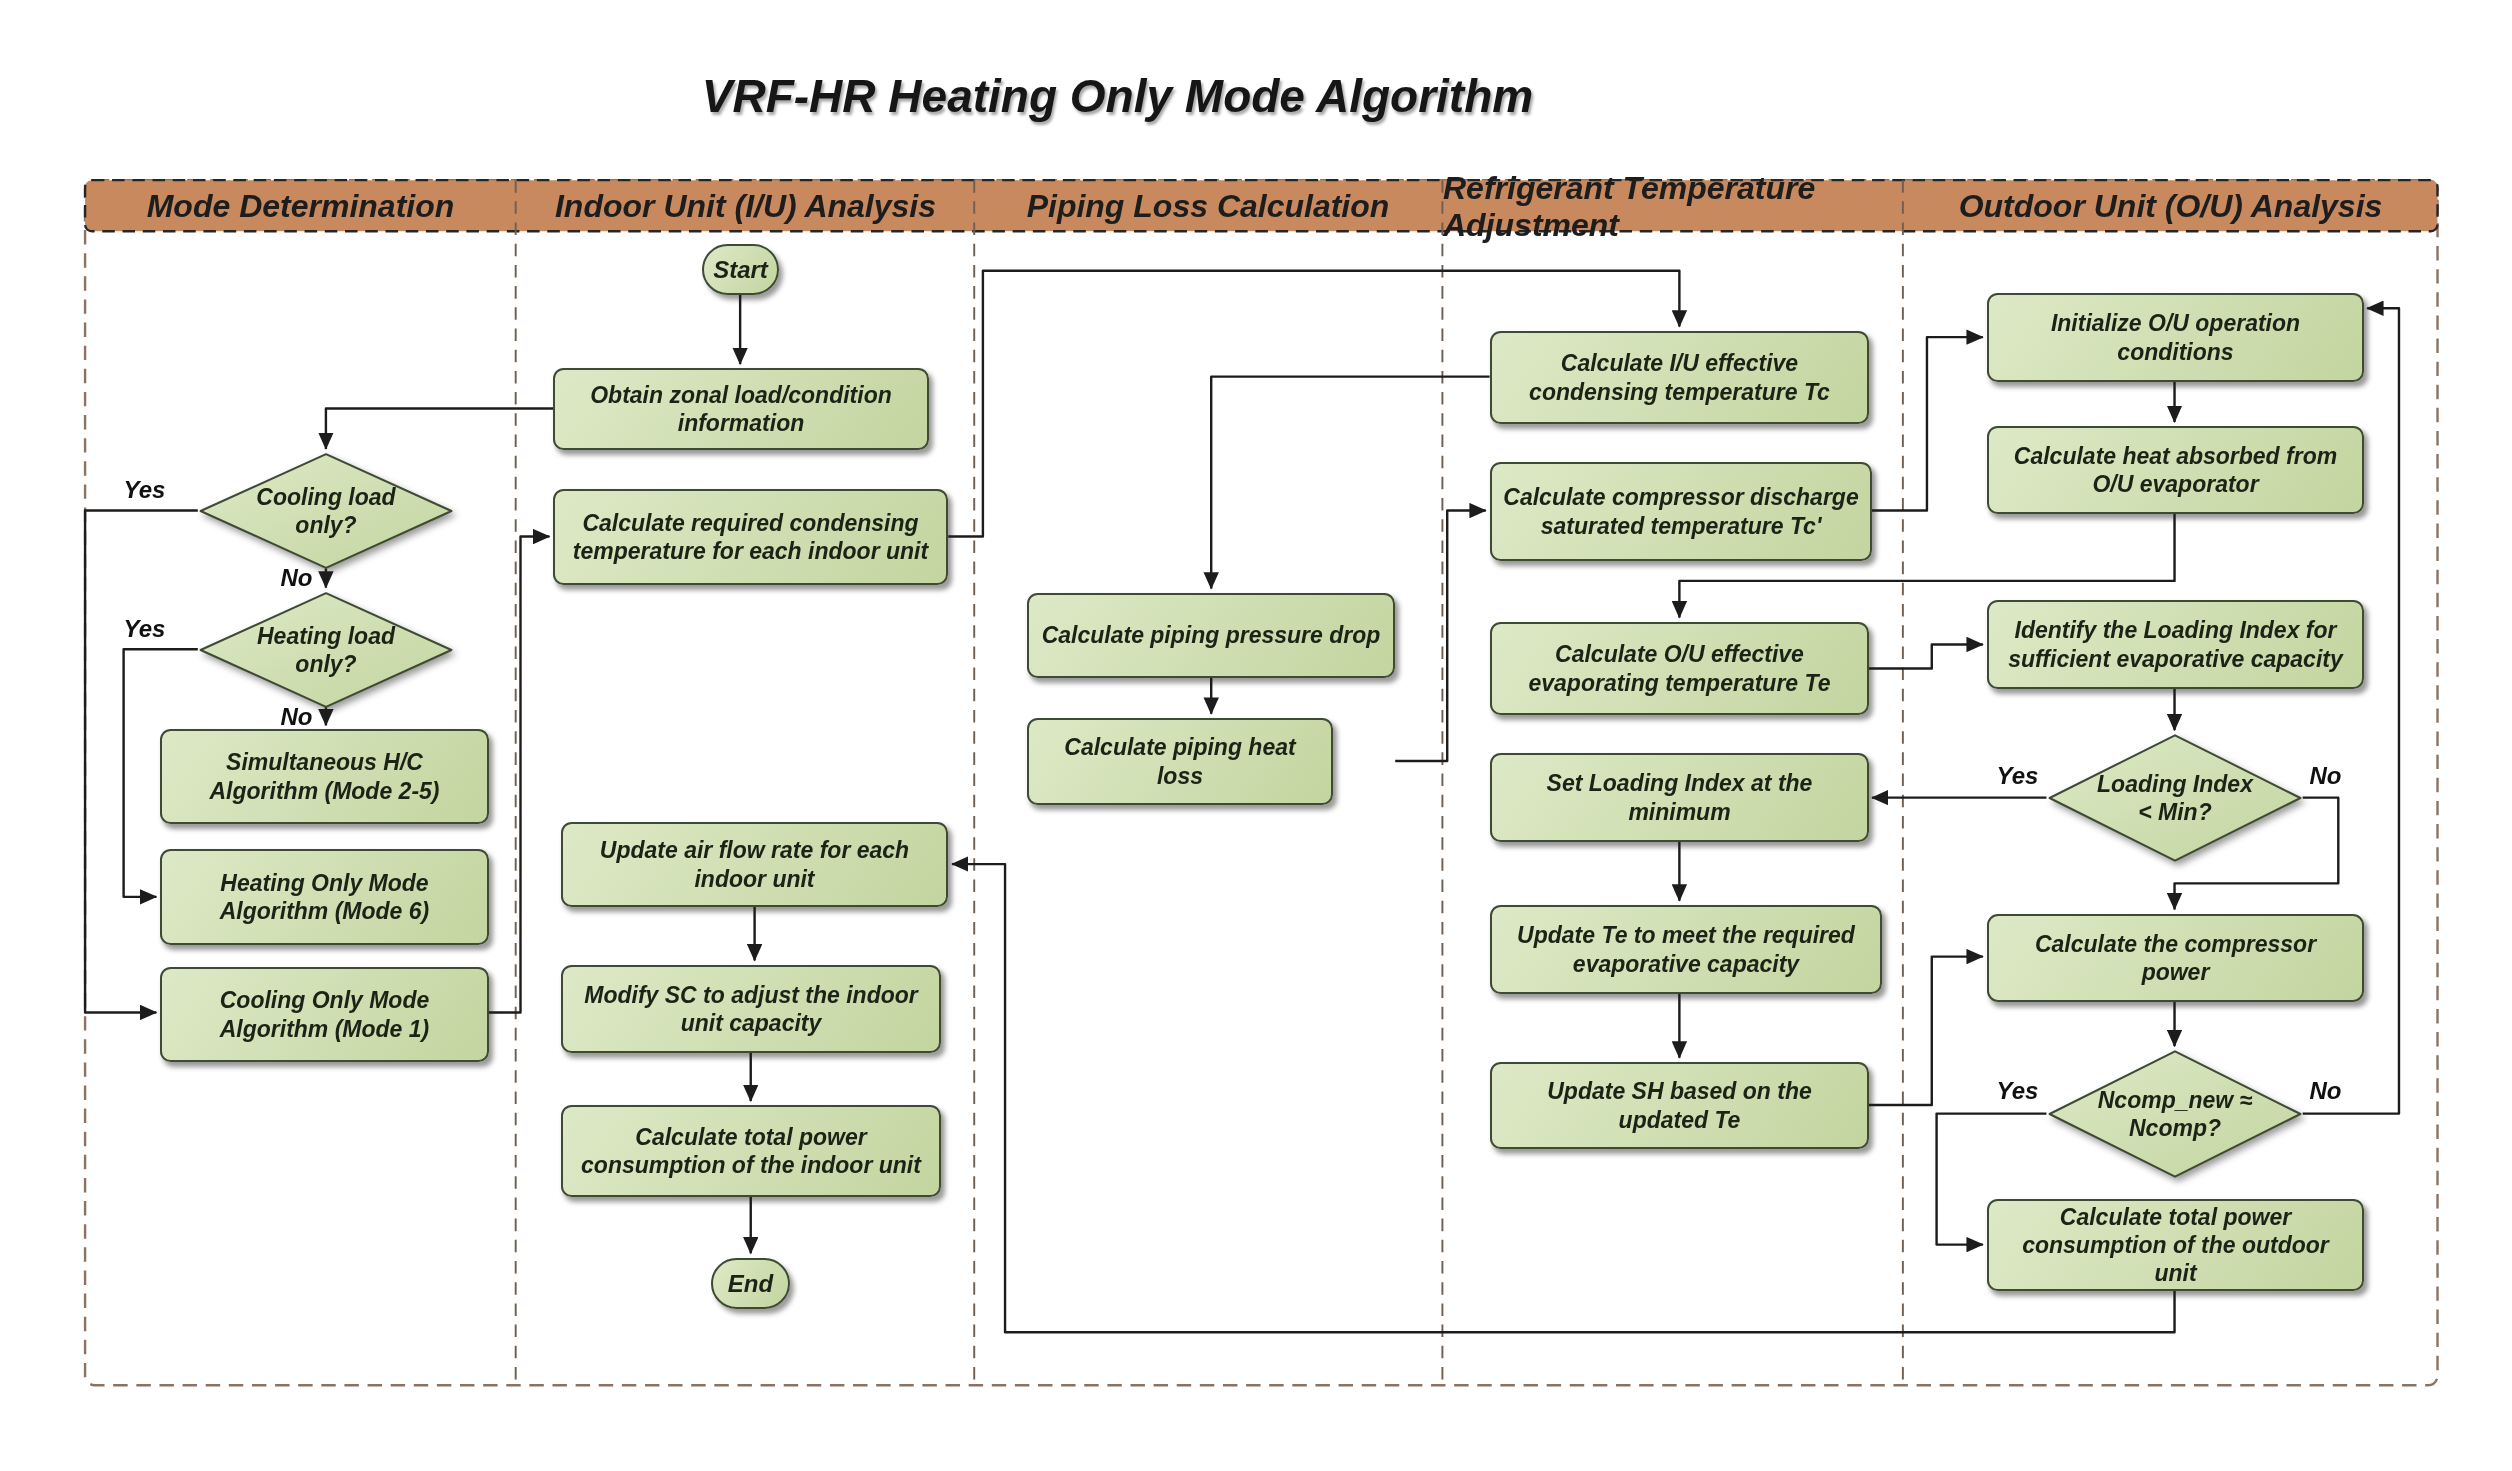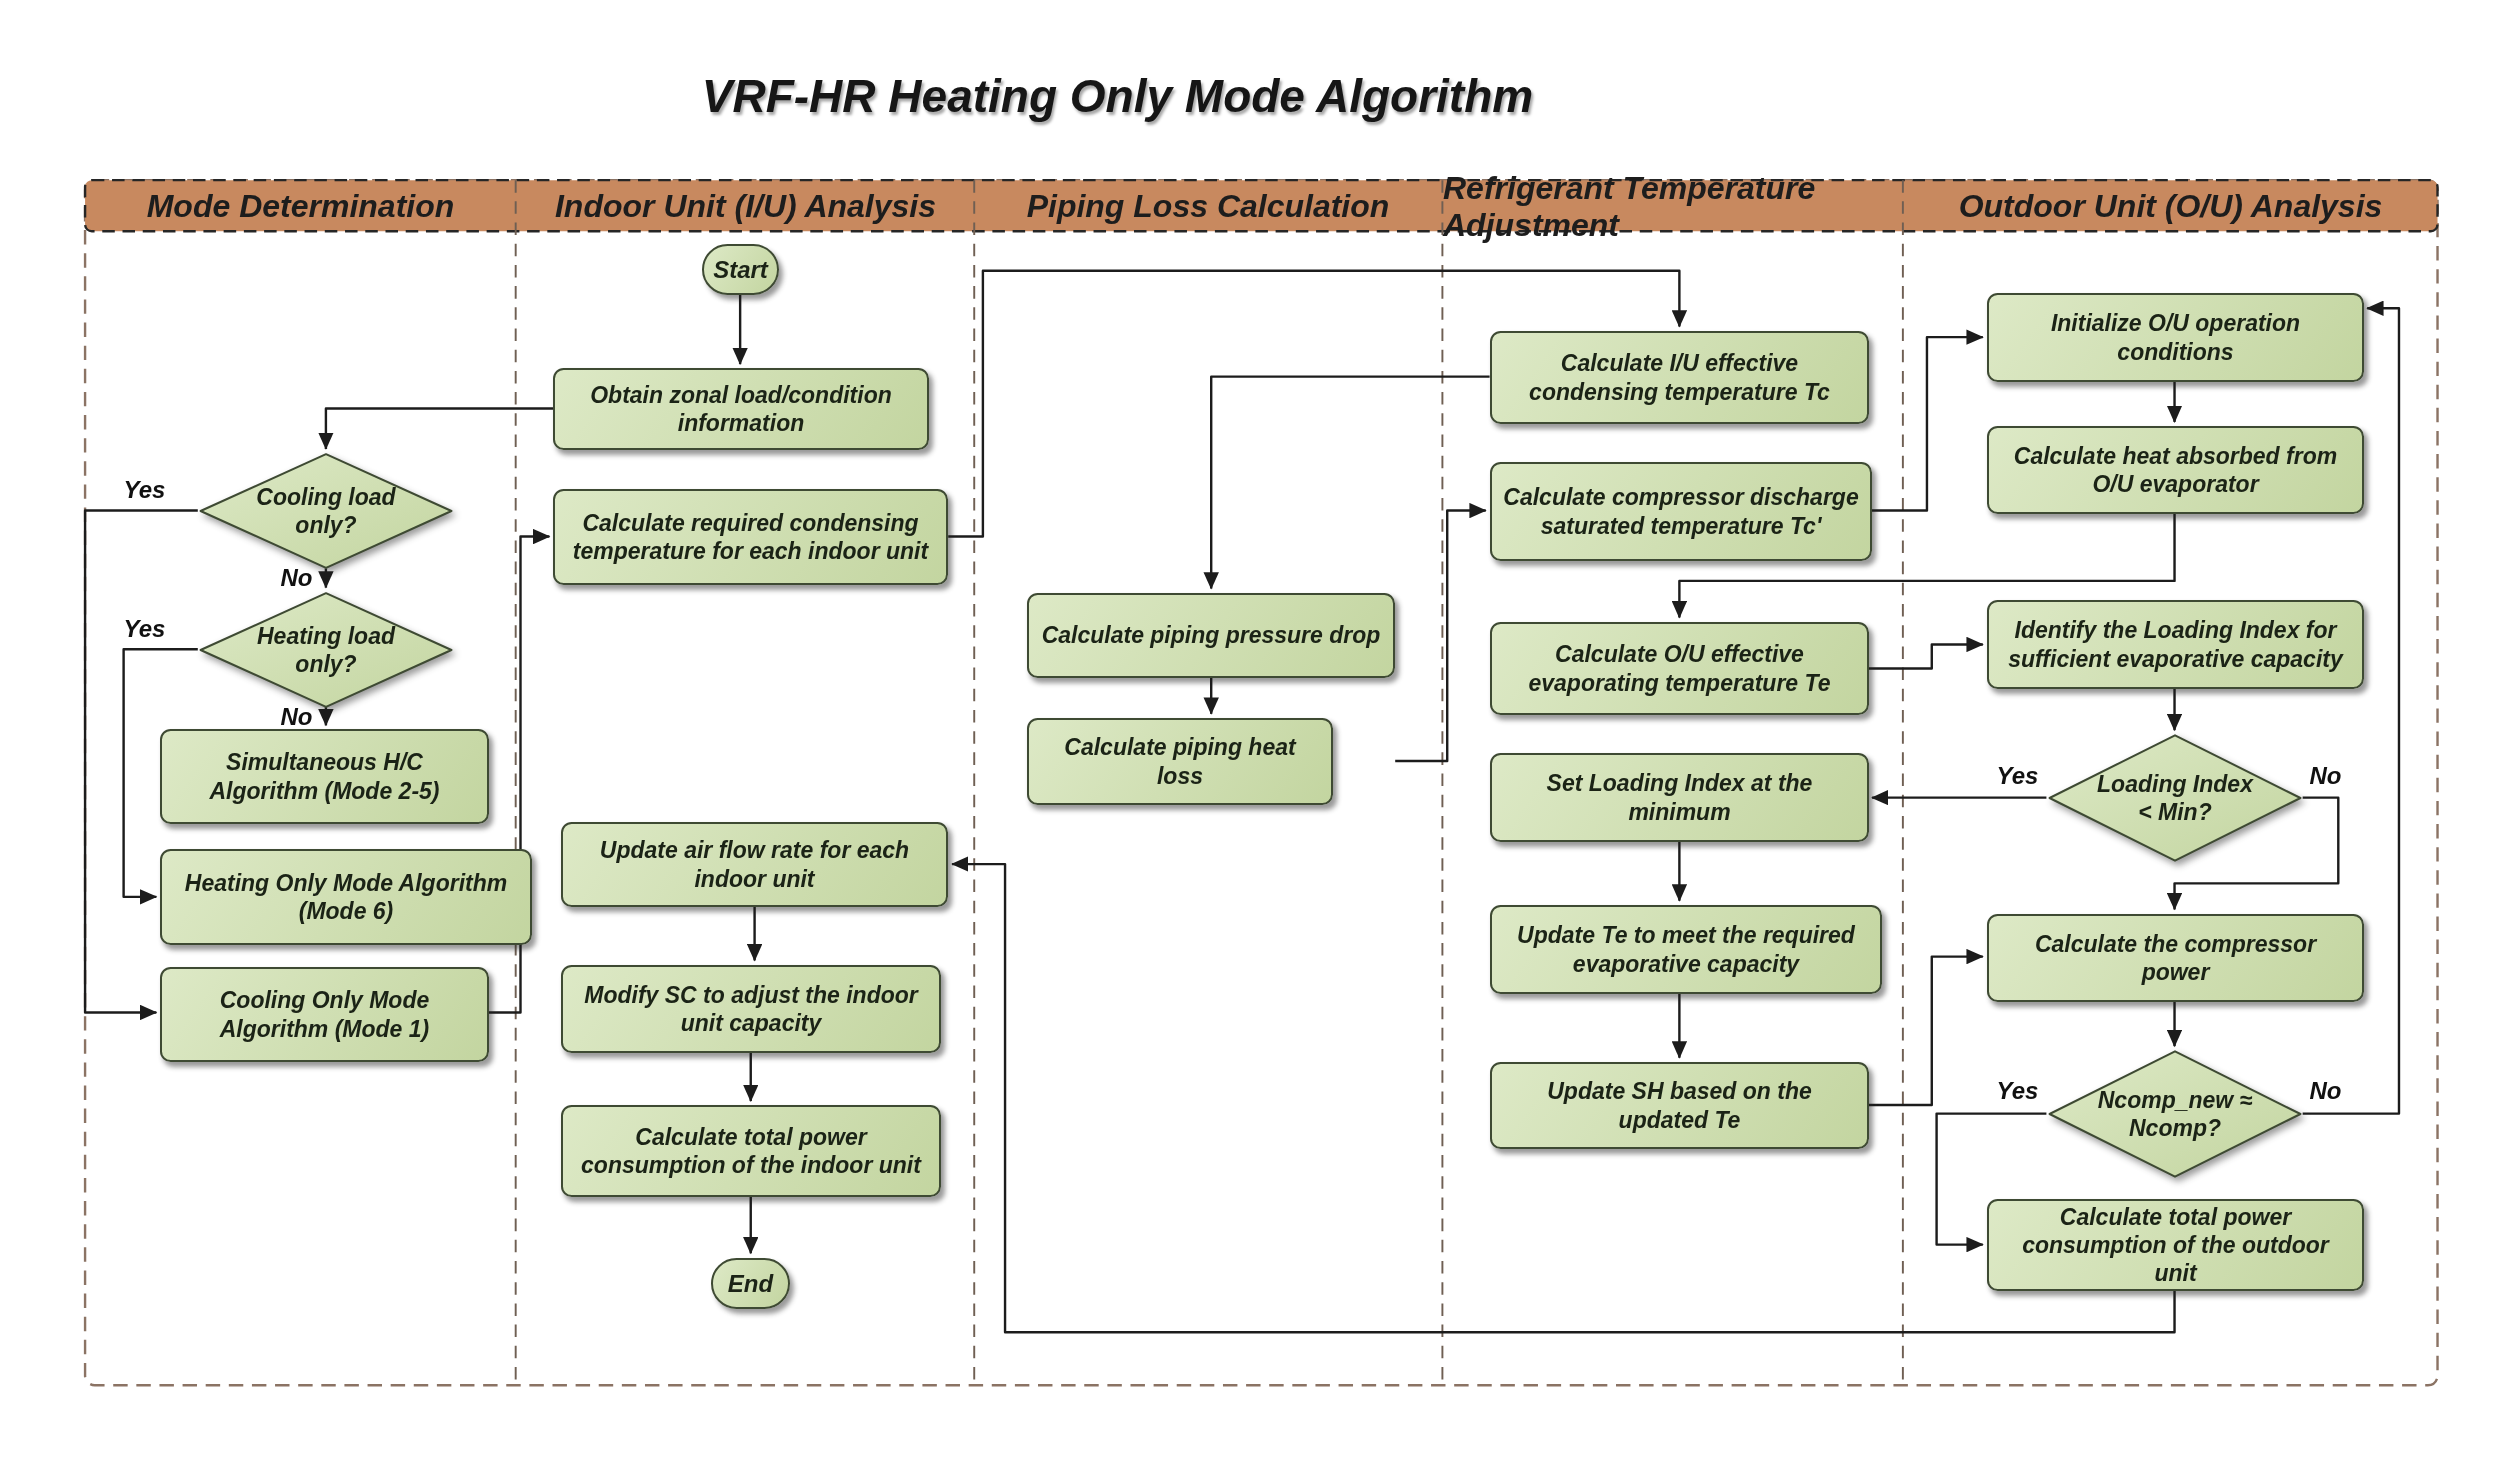--- a/index.html
+++ b/index.html
@@ -91,21 +91,21 @@
       </svg>
     <span class="dlabel">Cooling load only?</span>
   </div>
   <div class="node diamond" style="left:198px;top:592px;width:256px;height:116px;">
     <svg viewBox="0 0 100 100" preserveAspectRatio="none">
         <polygon points="50,1 99,50 50,99 1,50" fill="url(#gdia)" stroke="#3e4a33" stroke-width="2" vector-effect="non-scaling-stroke" stroke-linejoin="round"></polygon>
       </svg>
     <span class="dlabel">Heating load only?</span>
   </div>
   <div class="node box" style="left:160px;top:729px;width:329px;height:95px;">Simultaneous H/C Algorithm (Mode 2-5)</div>
-  <div class="node box" style="left:160px;top:849px;width:372px;height:96px;">Heating Only Mode Algorithm (Mode 6)</div>
+  <div class="node box" style="left:160px;top:849px;width:329px;height:96px;">Heating Only Mode Algorithm (Mode 6)</div>
   <div class="node box" style="left:160px;top:967px;width:329px;height:95px;">Cooling Only Mode Algorithm (Mode 1)</div>
 
   <div class="yn" style="left:101px;top:476px;">Yes</div>
   <div class="yn" style="left:253px;top:564px;">No</div>
   <div class="yn" style="left:101px;top:615px;">Yes</div>
   <div class="yn" style="left:253px;top:703px;">No</div>
 
   <div class="node box capsule" style="left:702px;top:244px;width:77px;height:51px;">Start</div>
   <div class="node box" style="left:553px;top:368px;width:376px;height:82px;">Obtain zonal load/condition information</div>
   <div class="node box" style="left:553px;top:489px;width:395px;height:96px;">Calculate required condensing temperature for each indoor unit</div>
@@ -126,21 +126,21 @@
 
   <div class="node box" style="left:1987px;top:293px;width:377px;height:89px;">Initialize O/U operation conditions</div>
   <div class="node box" style="left:1987px;top:426px;width:377px;height:88px;">Calculate heat absorbed from O/U evaporator</div>
   <div class="node box" style="left:1987px;top:600px;width:377px;height:89px;">Identify the Loading Index for sufficient evaporative capacity</div>
   <div class="node diamond" style="left:2047px;top:734px;width:256px;height:128px;">
     <svg viewBox="0 0 100 100" preserveAspectRatio="none">
         <polygon points="50,1 99,50 50,99 1,50" fill="url(#gdia)" stroke="#3e4a33" stroke-width="2" vector-effect="non-scaling-stroke" stroke-linejoin="round"></polygon>
       </svg>
     <span class="dlabel">Loading Index &lt; Min?</span>
   </div>
-  <div class="node box" style="left:1987px;top:914px;width:377px;height:88px;">Calculate the compressor power</div>
+  <div class="node box" style="left:1987px;top:914px;width:377px;height:88px;border-radius:11px;">Calculate the compressor power</div>
   <div class="node diamond" style="left:2047px;top:1050px;width:256px;height:128px;">
     <svg viewBox="0 0 100 100" preserveAspectRatio="none">
         <polygon points="50,1 99,50 50,99 1,50" fill="url(#gdia)" stroke="#3e4a33" stroke-width="2" vector-effect="non-scaling-stroke" stroke-linejoin="round"></polygon>
       </svg>
     <span class="dlabel">Ncomp_new ≈ Ncomp?</span>
   </div>
   <div class="node box" style="left:1987px;top:1199px;width:377px;height:92px;">Calculate total power consumption of the outdoor unit</div>
 
   <div class="yn" style="left:1974px;top:762px;">Yes</div>
   <div class="yn" style="left:2282px;top:762px;">No</div>

